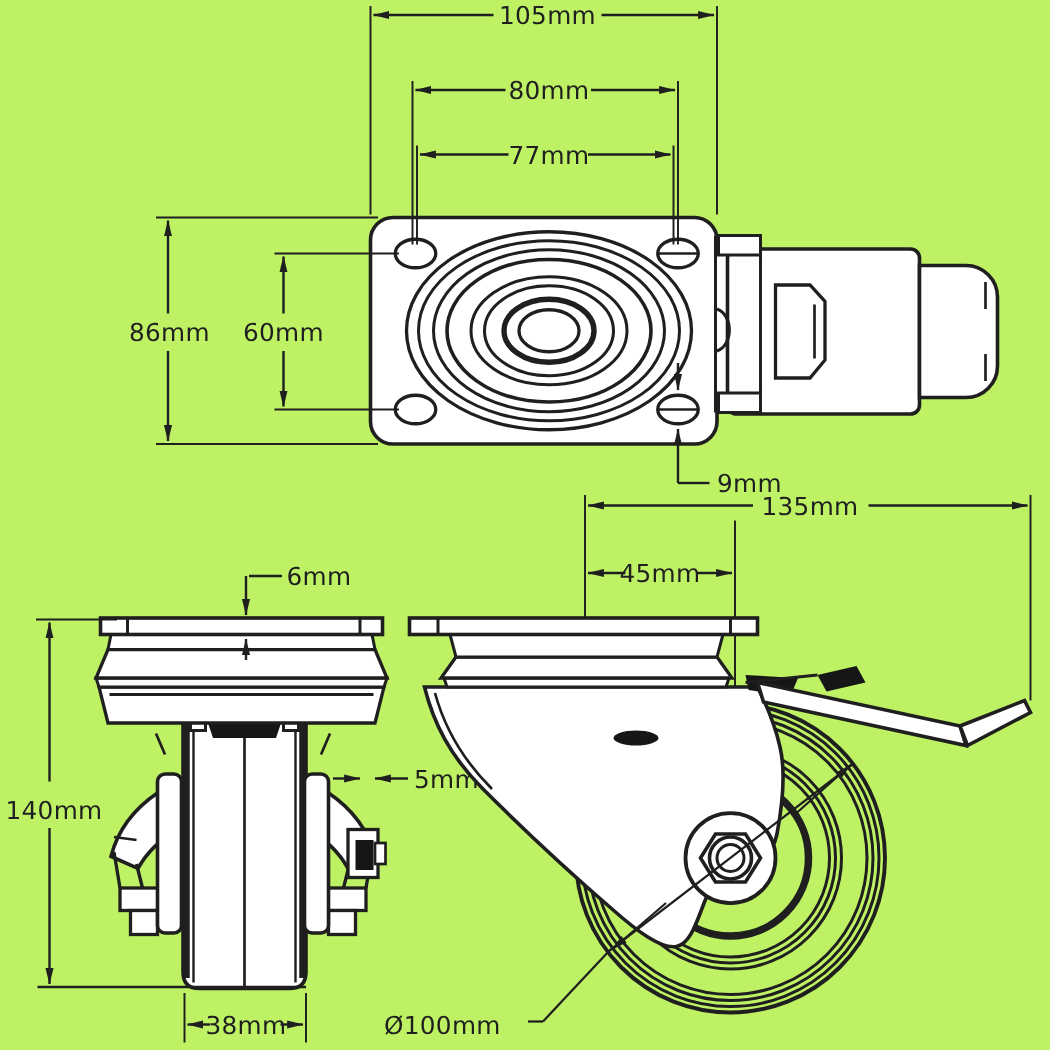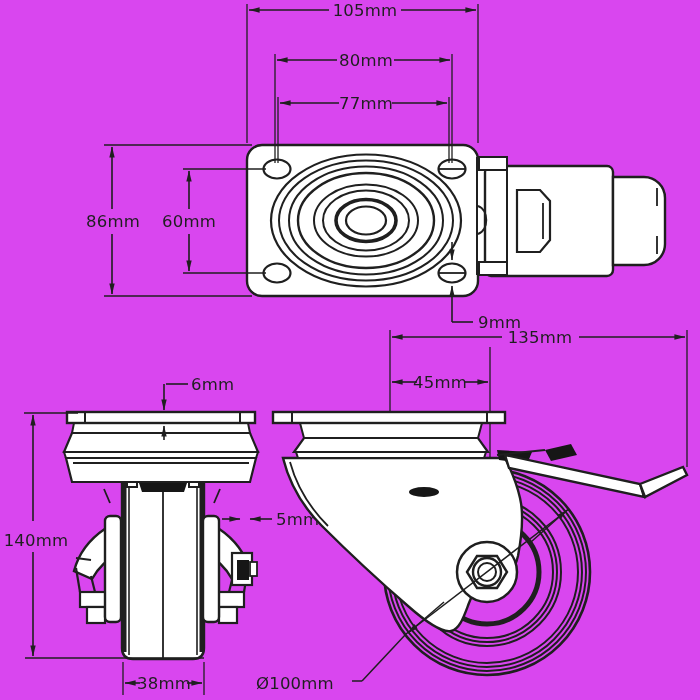--- a/index.html
+++ b/index.html
@@ -1,16 +1,16 @@
 <!DOCTYPE html>
 <html><head>
 <meta charset="utf-8">
 <style>
   html,body{margin:0;padding:0;background:#ffffff;}
-  .canvas{position:relative;width:700px;height:700px;background:#d946ef;overflow:hidden;}
+  .canvas{position:relative;width:700px;height:700px;background:#bef264;overflow:hidden;}
   svg{display:block;}
   text{font-family:"DejaVu Sans","Liberation Sans",sans-serif;font-size:16.5px;fill:#1f1f1f;letter-spacing:.2px;}
 </style>
 </head>
 <body>
 
 <div class="canvas">
 <svg width="700" height="700" viewBox="0 0 700 700">
   <defs>
     <marker id="ah" markerUnits="userSpaceOnUse" markerWidth="12" markerHeight="8" refX="10.6" refY="3.6" orient="auto">

